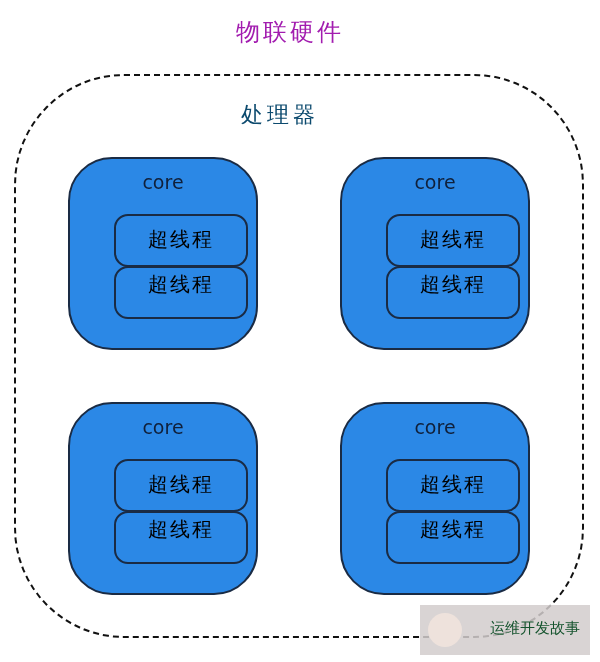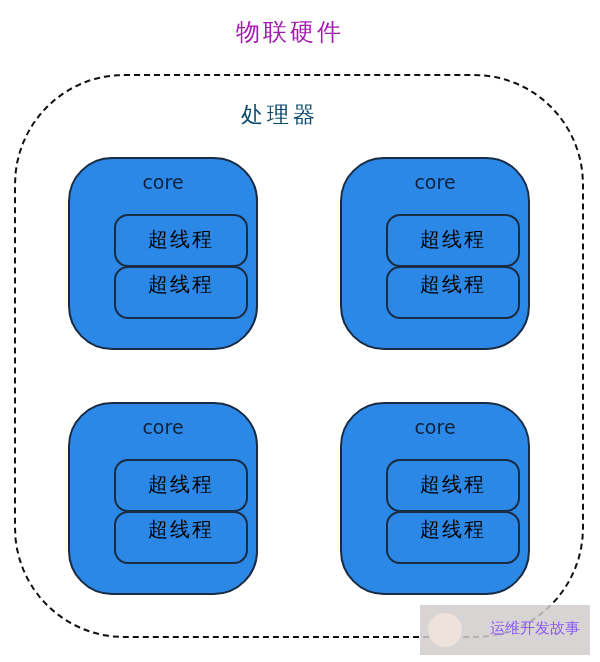--- a/index.html
+++ b/index.html
@@ -17,21 +17,21 @@
                 font-size:19px; color:#10203a; }
   .ht { position:absolute; left:27px; width:134px; height:53px;
         border:2px solid #1a2b44; border-radius:14px; box-sizing:border-box;
         text-align:center; font-size:20px; color:#000000; line-height:46px; letter-spacing:2px;margin-left:17px; }
   .ht1 { top:55px; }
   .ht2 { top:107px; line-height:32px; }
   .wm { position:absolute; left:420px; top:605px; width:170px; height:50px;
         background:rgba(210,205,205,0.85); }
   .wm-avatar { position:absolute; left:8px; top:8px; width:34px; height:34px;
                border-radius:50%; background:#eee2dc; }
-  .wm-text { position:absolute; left:70px; top:14px; font-size:15px; color:#8b5cf6; }
+  .wm-text { position:absolute; left:70px; top:14px; font-size:15px; color:#14532d; }
 </style>
 </head>
 <body>
 
 <div class="title">物联硬件</div>
 
 <div class="outer"></div>
 <div class="proc-label">处理器</div>
 
 <div class="core" style="left:68px; top:157px;">

